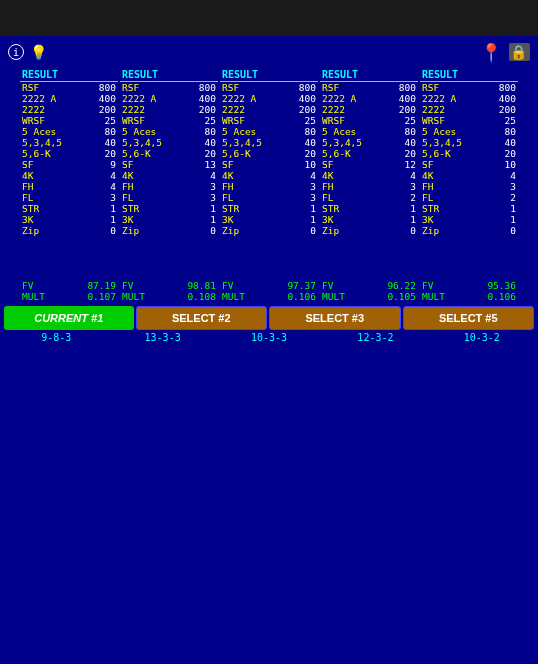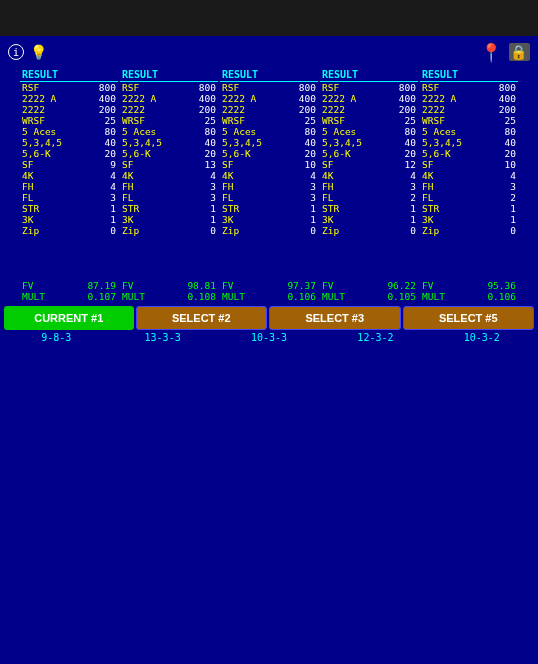--- a/index.html
+++ b/index.html
@@ -159,20 +159,21 @@
       font-size: 11px;
       font-weight: bold;
       border: none;
       cursor: pointer;
       text-align: center;
       border-radius: 3px;
     }
     .btn-current {
       background-color: #00CC00;
       color: white;
+      font-style: italic;
     }
     .btn-select {
       background-color: #a16207;
       color: white;
       border: 1px solid #4444FF;
     }
 
     
     .labels-row {
       display: flex;

